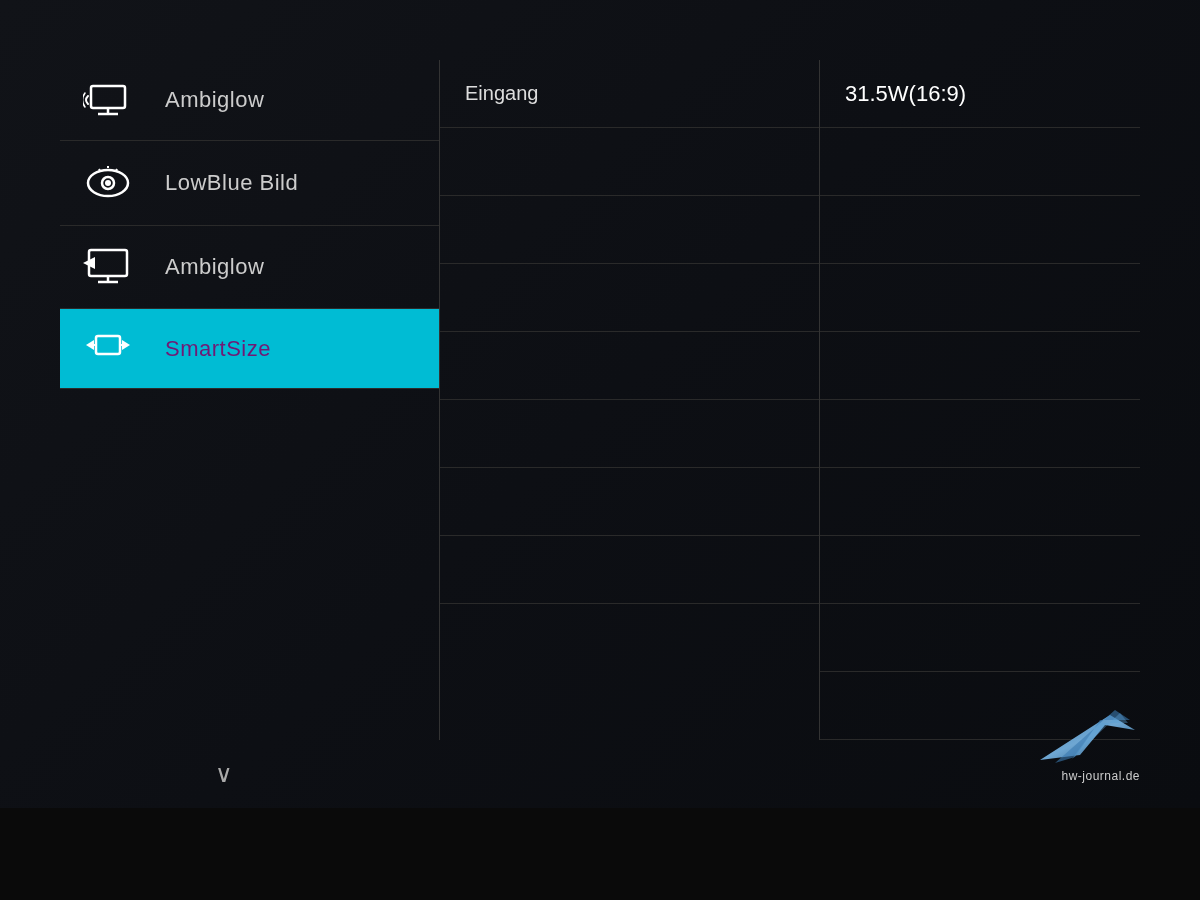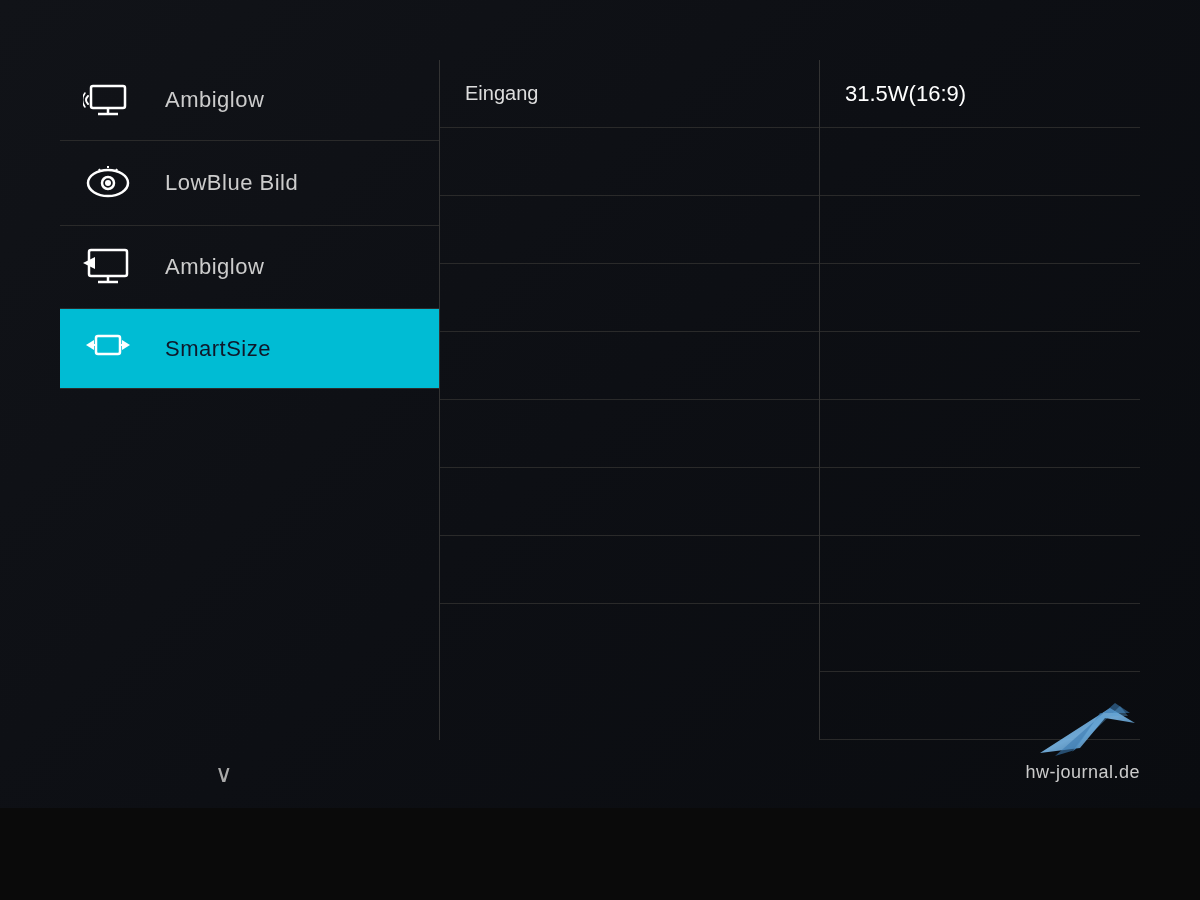--- a/index.html
+++ b/index.html
@@ -44,21 +44,21 @@
       gap: 30px;
       padding: 22px 20px;
       border-bottom: 1px solid #2a2a2a;
       cursor: pointer;
       color: #ccc;
       min-height: 80px;
     }
 
     .sidebar-item.active {
       background: #00bcd4;
-      color: #0f172a;
+      color: #701a75;
     }
 
     .sidebar-item-label {
       font-size: 22px;
       font-weight: 400;
       letter-spacing: 0.5px;
     }
 
     .icon-wrap {
       width: 55px;
@@ -142,21 +142,21 @@
       gap: 4px;
     }
 
     .watermark-logo {
       width: 120px;
       height: 60px;
     }
 
     .watermark-text {
       color: #ccc;
-      font-size: 18px;
+      font-size: 12px;
       font-weight: 300;
       letter-spacing: 0.5px;
     }
   </style>
 </head>
 <body>
 
 <div class="screen">
   <div class="main-layout">
 

